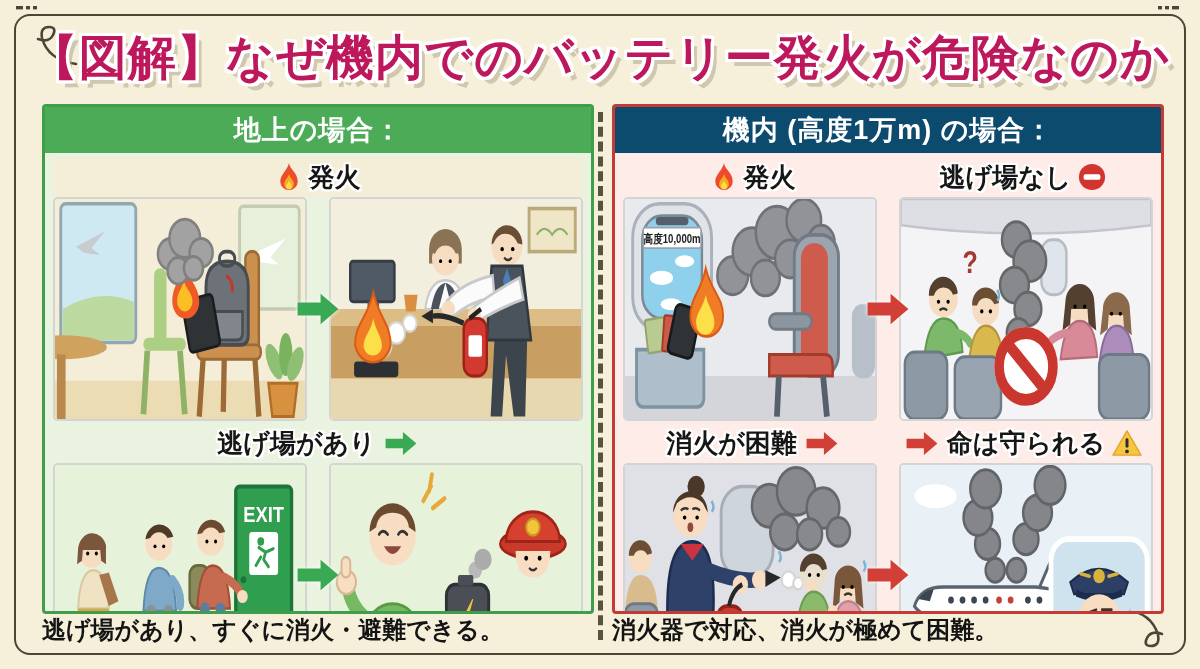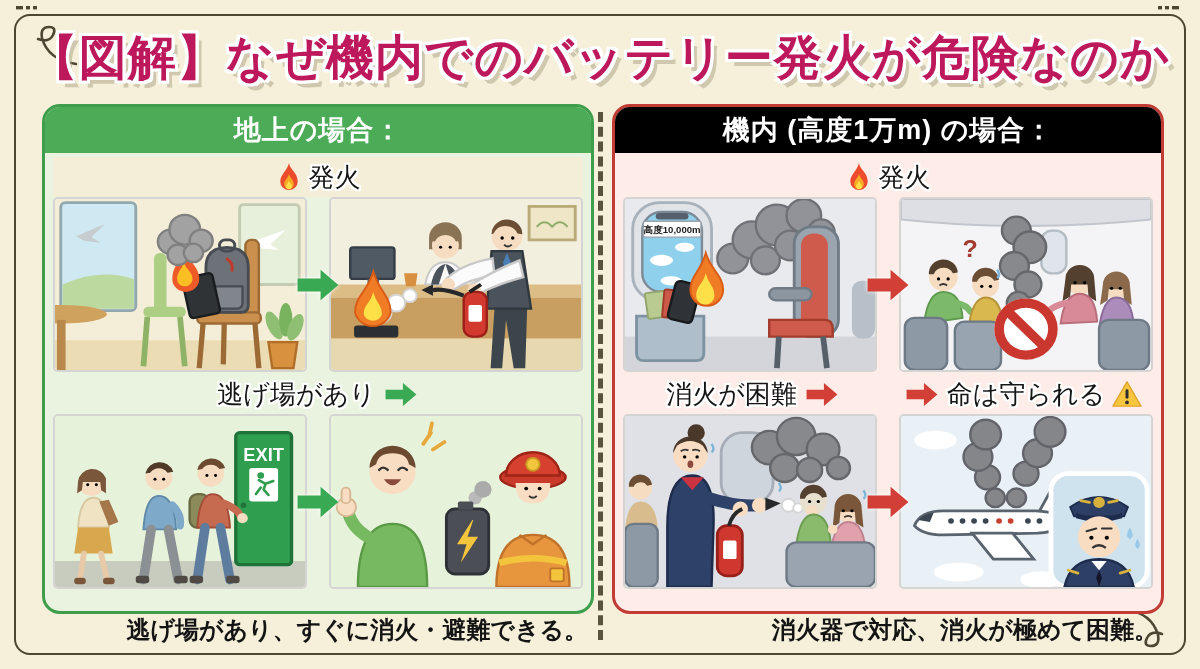--- a/index.html
+++ b/index.html
@@ -20,46 +20,46 @@
 
   .title{
     position:absolute;top:26px;left:0;right:0;text-align:center;
     font-size:48px;font-weight:900;color:#be185d;letter-spacing:1px;
     text-shadow:
       -3px -3px 0 #fff,3px -3px 0 #fff,-3px 3px 0 #fff,3px 3px 0 #fff,
       -3px 0 0 #fff,3px 0 0 #fff,0 -3px 0 #fff,0 3px 0 #fff,
       6px 7px 0 rgba(175,168,140,.55);
   }
 
-  .panel{position:absolute;top:104px;width:546px;height:504px;border-radius:18px;overflow:hidden;}
+  .panel{position:absolute;top:104px;width:546px;height:504px;border-radius:4px;overflow:hidden;}
   .panel-ground{left:42px;border:3px solid #3f9e4b;background:#e9f3df;}
   .panel-cabin{left:612px;border:3px solid #c23b34;background:#fdece7;}
   .panel-header{height:46px;display:flex;align-items:center;justify-content:center;
     color:#fff;font-size:27px;font-weight:900;letter-spacing:1px;}
   .panel-ground .panel-header{background:#4cab57;}
-  .panel-cabin .panel-header{background:#000000;text-align:center;}
+  .panel-cabin .panel-header{background:#0c4a6e;text-align:center;}
 
   .panel-body{padding:2px 8px 6px 8px;}
   .row{margin-top:2px;}
   .labels{display:flex;gap:10px;height:40px;}
   .label-half{flex:1;display:flex;align-items:center;justify-content:center;gap:7px;
-    font-size:26px;font-weight:400;color:#161616;white-space:nowrap;
+    font-size:26px;font-weight:700;color:#161616;white-space:nowrap;
     text-shadow:-2px -2px 0 #fff,2px -2px 0 #fff,-2px 2px 0 #fff,2px 2px 0 #fff,0 -2px 0 #fff,0 2px 0 #fff,-2px 0 0 #fff,2px 0 0 #fff;}
   .label-half.beige{background:#f4edd8;border-radius:4px 4px 0 0;}
-  .cells{position:relative;display:flex;gap:22px;height:175px;}
+  .cells{position:relative;display:flex;gap:22px;height:224px;}
   .cell{flex:1;border-radius:5px;overflow:hidden;border:2px solid rgba(60,60,50,.22);background:#fff;}
   .cell svg{display:block;width:100%;height:100%;}
   .mid-arrow{position:absolute;left:50%;top:50%;transform:translate(-50%,-50%);width:46px;height:36px;z-index:3;
     filter:drop-shadow(0 0 2px #fff);}
   .icon{display:inline-block;vertical-align:middle;}
   .green-arrow{color:#3aa953;} .red-arrow{color:#d23f36;}
 
   .divider{position:absolute;left:598px;top:112px;height:528px;border-left:5px dashed #59533d;}
 
-  .footer{position:absolute;top:614px;width:546px;text-align:right;
+  .footer{position:absolute;top:614px;width:546px;text-align:left;
     font-size:24px;font-weight:900;color:#141414;}
   .footer-ground{left:42px;} .footer-cabin{left:612px;}
 </style>
 </head>
 <body>
 
 <div class="frame"></div>
 <svg class="corner-curl curl-tl" viewBox="0 0 52 46">
   <path d="M50 42 Q22 38 16 16 Q14 5 23 5 Q31 5 27 13 Q23 21 12 17" fill="none" stroke="#4b4733" stroke-width="2.6" stroke-linecap="round"></path>
 </svg>
@@ -284,20 +284,27 @@
     <div class="row">
       <div class="labels">
         <div class="label-half">
           <svg class="icon" width="26" height="31" viewBox="0 0 26 32">
             <path d="M13 1 C14 8 22 11 22 20 A9 9 0 0 1 4 20 C4 13 11 9 13 1 Z" fill="#ed4c2c"></path>
             <path d="M13 12 C14 17 18 18 18 23 A5 5 0 0 1 8 23 C8 18 12 17 13 12 Z" fill="#f9a825"></path>
             <path d="M13 19 C13.5 22 16 22.5 16 25 A3 3 0 0 1 10 25 C10 22.5 12.5 21.5 13 19 Z" fill="#fde047"></path>
           </svg>
           <span>発火</span>
         </div>
+        <div class="label-half">
+          <span>逃げ場なし</span>
+          <svg class="icon" width="28" height="28" viewBox="0 0 30 30">
+            <circle cx="15" cy="15" r="14" fill="#d23430"></circle>
+            <rect x="6" y="12" width="18" height="6" rx="2" fill="#fff"></rect>
+          </svg>
+        </div>
       </div>
       <div class="cells">
         <div class="cell">
           <svg viewBox="0 0 260 184" preserveAspectRatio="none">
             <rect width="260" height="184" fill="#e9eaee"></rect>
             <rect y="148" width="260" height="36" fill="#d3d5da"></rect>
             <rect x="8" y="4" width="82" height="106" rx="28" fill="#e0e3e8" stroke="#a9b1ba" stroke-width="3"></rect>
             <rect x="18" y="14" width="62" height="86" rx="20" fill="#8fd0ec" stroke="#7c8a96" stroke-width="2.5"></rect>
             <rect x="32" y="15" width="34" height="7" rx="3.5" fill="#55606c"></rect>
             <ellipse cx="38" cy="66" rx="12" ry="6" fill="#fff"></ellipse>

